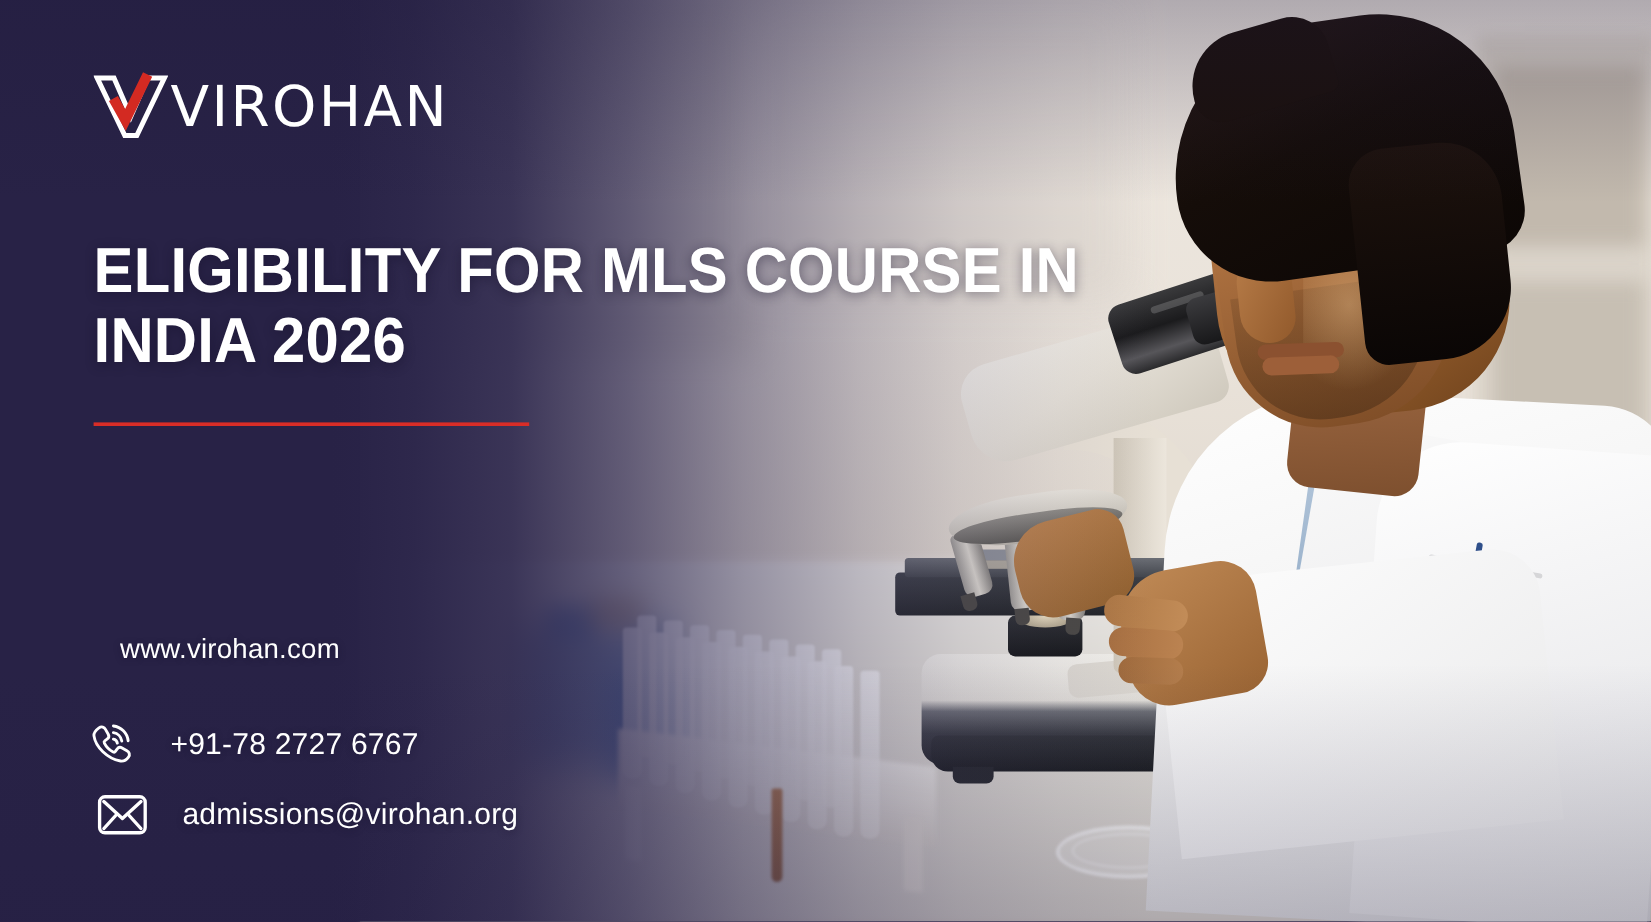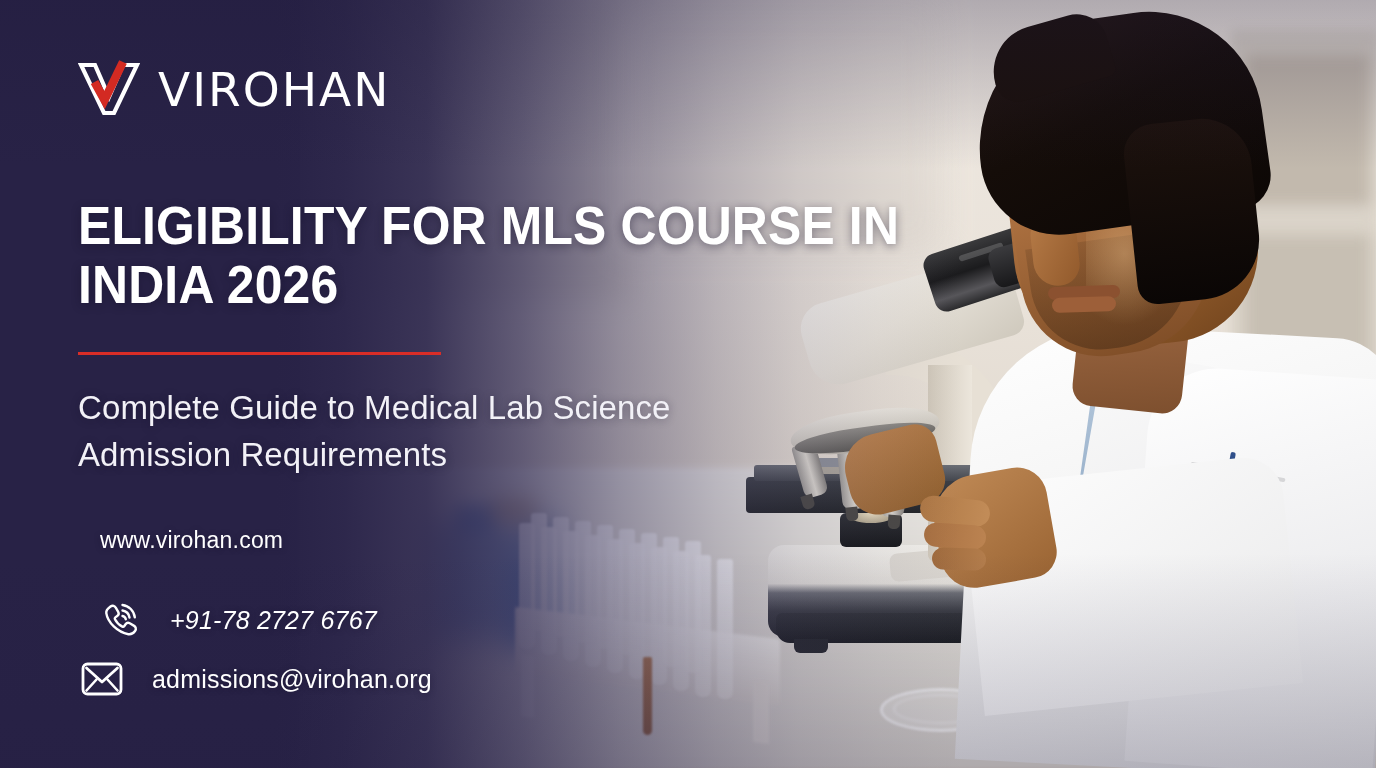--- a/index.html
+++ b/index.html
@@ -229,21 +229,21 @@
     background:linear-gradient(180deg,
       rgba(32,26,60,.30) 0%,
       rgba(32,26,60,0) 22%,
       rgba(32,26,60,0) 72%,
       rgba(34,28,64,.22) 100%);
   }
 
   
   .content { position:absolute; inset:0; }
 
-  .logo { position:absolute; left:78px; top:60px; display:flex; align-items:center; gap:20px; }
+  .logo { position:absolute; left:78px; top:60px; display:flex; align-items:center; gap:4px; }
   .logo-mark { width:62px; height:58px; flex:none; }
   .logo-word { color:#ffffff; font-size:47px; letter-spacing:2px; font-weight:400;
                line-height:1; margin-left:-2px;
                font-family:"DejaVu Sans", sans-serif; }
 
   .title { position:absolute; left:78px; top:196px; width:900px;
            color:#ffffff; font-weight:700; font-size:53px; line-height:1.12;
            letter-spacing:.2px; text-transform:uppercase;
            font-family:"Liberation Sans", sans-serif;
            transform:scaleX(.94); transform-origin:left center;
@@ -255,21 +255,21 @@
   .subtitle { position:absolute; left:78px; top:384px; width:640px;
               color:#f2f1f7; font-size:33px; line-height:1.43; font-weight:400;
               letter-spacing:.1px;
               text-shadow:0 1px 8px rgba(20,16,40,.4); }
 
   .url { position:absolute; left:88px; top:527px; color:#ffffff;
          font-size:23px; font-weight:400; letter-spacing:.2px;
          text-shadow:0 1px 6px rgba(20,16,40,.4);margin-left:12px; }
 
   .contact-row { position:absolute; display:flex; align-items:center; }
-  .contact-row.phone { left:96px; top:596px;font-style:italic; }
+  .contact-row.phone { left:68px; top:596px; }
   .contact-row.email { left:78px; top:655px; }
   .c-icon { width:48px; height:48px; flex:none; display:flex; align-items:center; justify-content:center; }
   .c-text { margin-left:26px; color:#ffffff; font-size:25px; letter-spacing:.2px;
             text-shadow:0 1px 6px rgba(20,16,40,.4); }
 </style>
 </head>
 <body>
 
 <div id="banner">
 
@@ -389,21 +389,20 @@
         <path d="M3 5 H17 L31 37 L45 5 H59 L36 53 H26 Z" fill="none" stroke="#ffffff" stroke-width="4.2" stroke-linejoin="miter"></path>
         <path d="M16.5 22 L26.5 40 L45 2" fill="none" stroke="#d32a22" stroke-width="8.5" stroke-linecap="butt" stroke-linejoin="miter"></path>
       </svg>
       <div class="logo-word">VIROHAN</div>
     </div>
 
     <h1 class="title">ELIGIBILITY FOR MLS COURSE IN INDIA 2026</h1>
 
     <div class="rule"></div>
 
-    <p class="subtitle">Complete Guide to Medical Lab Science Admission Requirements</p>
 
     <div class="url">www.virohan.com</div>
 
     <div class="contact-row phone">
       <span class="c-icon">
         <svg width="42" height="42" viewBox="0 0 42 42">
           <path d="M11.5 7.5 c2.2-1.6 4.3-0.6 5.4 1.3 l2.3 4 c0.9 1.6 0.4 3.2-1 4.2 l-1.9 1.4
                    c-0.6 0.45-0.7 1.1-0.35 1.8 c1.6 3.2 4.2 5.8 7.4 7.4 c0.7 0.35 1.35 0.2 1.8-0.4
                    l1.4-1.9 c1-1.4 2.6-1.9 4.2-1 l4 2.3 c1.9 1.1 2.9 3.2 1.3 5.4
                    c-1.5 2.1-4 3.6-6.7 3.2 C18.6 33.4 8.6 23.4 7.3 14.2 C6.9 11.5 9.4 9 11.5 7.5 Z" fill="none" stroke="#ffffff" stroke-width="2.4" stroke-linejoin="round"></path>

